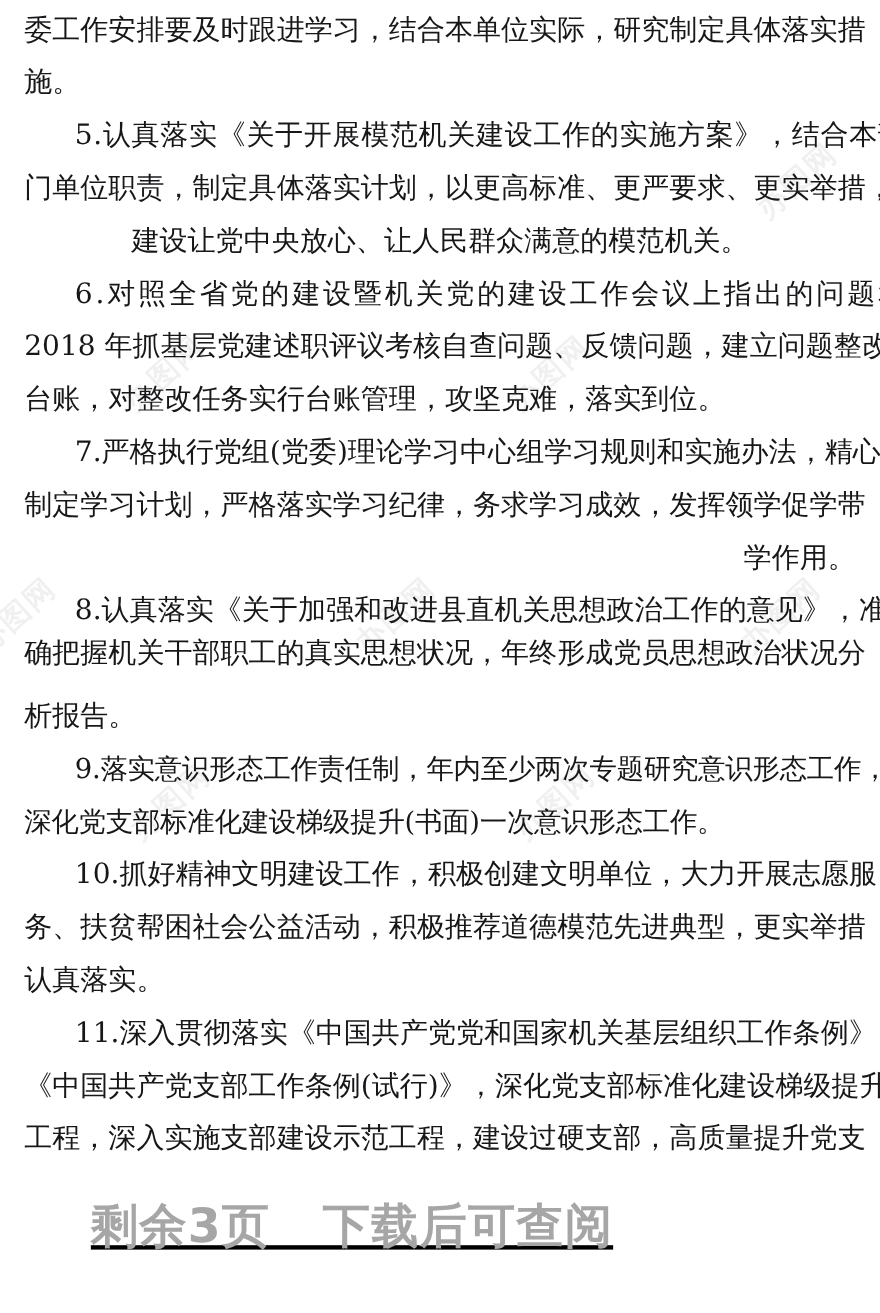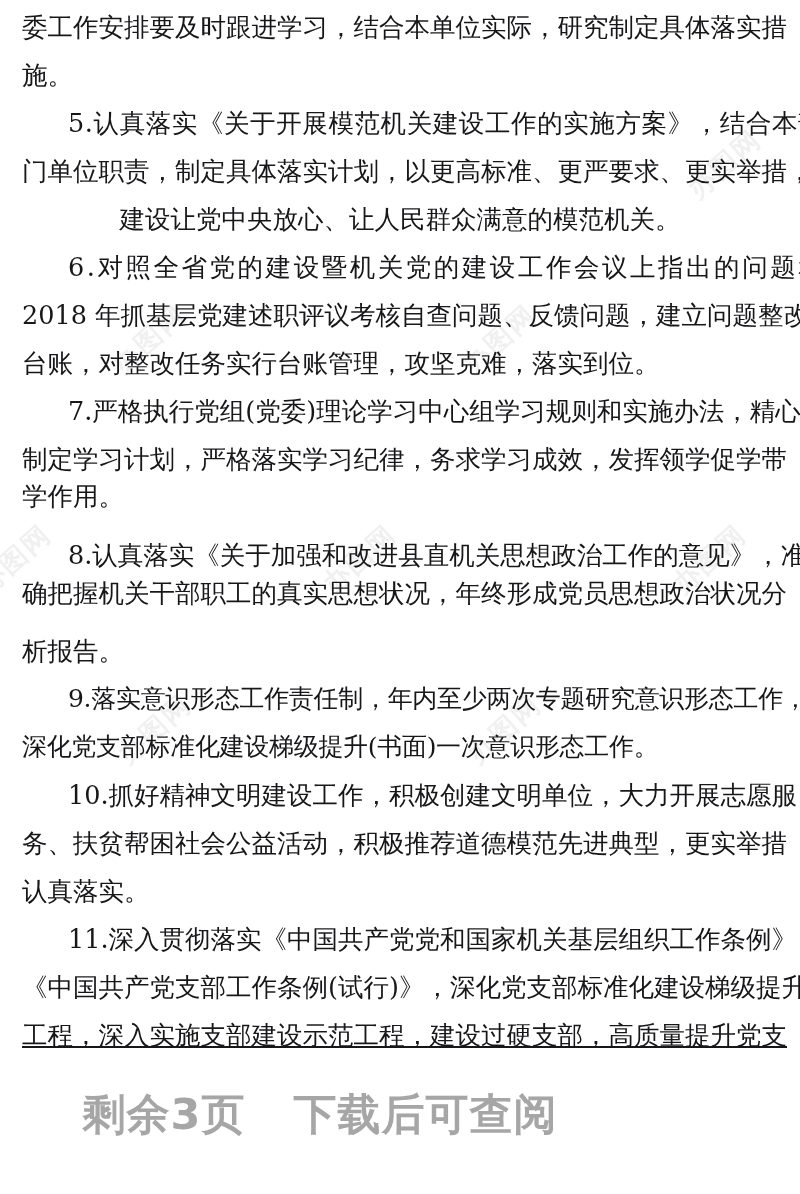--- a/index.html
+++ b/index.html
@@ -85,20 +85,21 @@
   #footer-banner {
     position: absolute;
     left: 0;
     top: 1078px;
     width: 640px;
     height: 74px;
     display: flex;
     align-items: center;
     justify-content: center;
     z-index: 4;
+    text-decoration: underline;
   }
   #footer-banner .fb-text {
     font-family: "DejaVu Sans", "Liberation Sans", sans-serif;
     font-weight: 700;
     font-size: 43px;
     letter-spacing: 1px;
     color: #a6a6a6;
     white-space: pre;
     user-select: none;
   }
@@ -217,35 +218,35 @@
         <span>的</span>
         <span>问</span>
         <span>题</span>
         <span>和</span>
       </div>
     <div class="tline" style="top:291px;">2018 年抓基层党建述职评议考核自查问题、反馈问题，建立问题整改</div>
     <div class="tline" style="top:339px;">台账，对整改任务实行台账管理，攻坚克难，落实到位。</div>
 
     <div class="tline indent" style="top:387px;">7.严格执行党组(党委)理论学习中心组学习规则和实施办法，精心</div>
     <div class="tline" style="top:435px;">制定学习计划，严格落实学习纪律，务求学习成效，发挥领学促学带</div>
-    <div class="tline" style="top:472px;">学作用。</div>
+    <div class="tline" style="top:483px;text-align:right;">学作用。</div>
 
     <div class="tline indent" style="top:531px;">8.认真落实《关于加强和改进县直机关思想政治工作的意见》，准</div>
     <div class="tline" style="top:570px;font-family:Liberation Serif, serif;">确把握机关干部职工的真实思想状况，年终形成党员思想政治状况分</div>
     <div class="tline" style="top:627px;">析报告。</div>
 
     <div class="tline indent tight" style="top:675px;">9.落实意识形态工作责任制，年内至少两次专题研究意识形态工作，</div>
     <div class="tline tight" style="top:723px;">深化党支部标准化建设梯级提升(书面)一次意识形态工作。</div>
 
     <div class="tline indent" style="top:771px;">10.抓好精神文明建设工作，积极创建文明单位，大力开展志愿服</div>
     <div class="tline" style="top:819px;">务、扶贫帮困社会公益活动，积极推荐道德模范先进典型，更实举措</div>
     <div class="tline" style="top:867px;">认真落实。</div>
 
     <div class="tline indent" style="top:915px;">11.深入贯彻落实《中国共产党党和国家机关基层组织工作条例》</div>
     <div class="tline" style="top:963px;">《中国共产党支部工作条例(试行)》，深化党支部标准化建设梯级提升</div>
-    <div class="tline" style="top:1011px;text-decoration:underline;">工程，深入实施支部建设示范工程，建设过硬支部，高质量提升党支</div>
+    <div class="tline" style="top:1011px;">工程，深入实施支部建设示范工程，建设过硬支部，高质量提升党支</div>
   </div>
 
   <div id="footer-banner">
     <span class="fb-text">剩余3页   下载后可查阅</span>
   </div>
 
 </div>
 
 </body></html>

